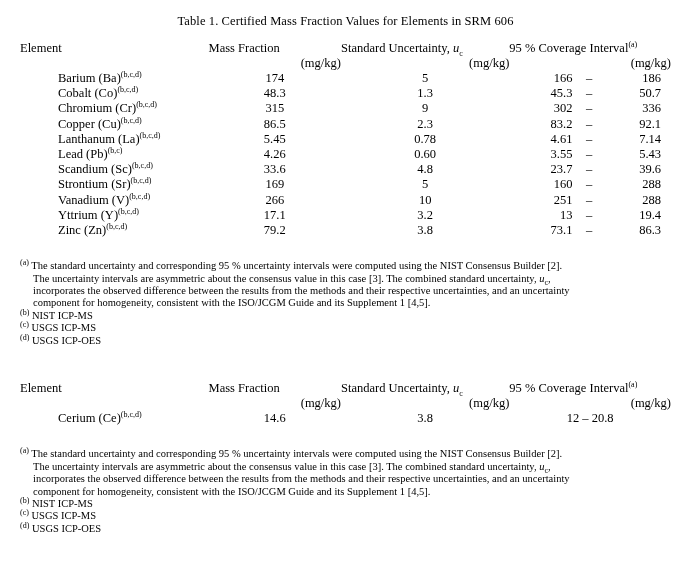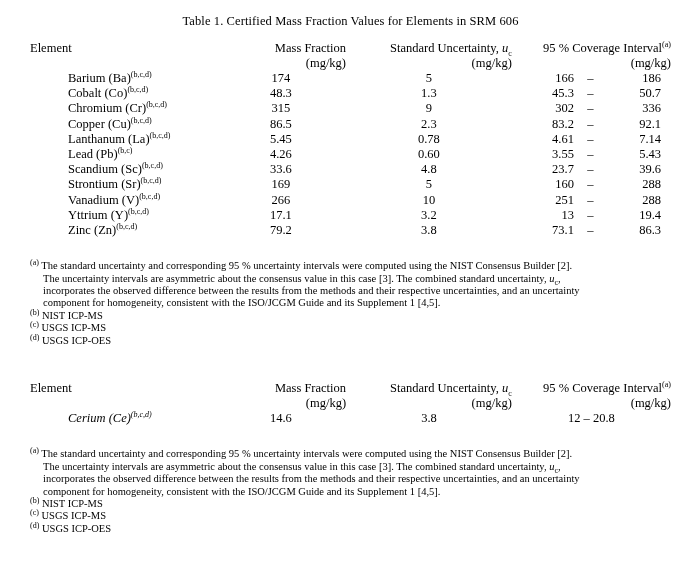--- a/index.html
+++ b/index.html
@@ -13,21 +13,21 @@
     font-family: "Liberation Serif", serif;
     color: #000000;
     font-size: 12px;
     overflow: hidden;
   }
   .page {
     position: relative;
     width: 693px;
     height: 460px;
     box-sizing: border-box;
-    padding: 10px 22px 0 30px;
+    padding: 10px 22px 0 20px;
   }
   .table-title {
     text-align: center;
     font-size: 12.5px;
     margin: 4px 0 12px 0;
     letter-spacing: 0.1px;
   }
   table.data {
     width: 100%;
     border-collapse: collapse;
@@ -39,21 +39,21 @@
     vertical-align: top;
   }
   .col-el { width: 168px; }
   .col-mf { width: 118px; }
   .col-su { width: 150px; }
   .col-lo { width: 58px; }
   .col-dash { width: 26px; }
   .col-hi { width: 60px; }
 
   .hdr td {
-    text-align: right;
+    text-align: left;
     font-size: 12.5px;
     padding-bottom: 1px;
   }
   .hdr .left { text-align: left; }
   .hdr-units td {
     text-align: right;
     font-size: 12.5px;
     padding-bottom: 8px;
   }
   .rowcell {
@@ -95,21 +95,21 @@
     padding-left: 13px;
   }
   .spacer {
     height: 34px;
   }
   .t2-title {
     text-align: center;
     font-size: 12.5px;
     margin: 0 0 14px 0;
   }
-  .t2 .rowcell.el { padding-left: 38px; font-style: italic; }
+  .t2 .rowcell.el { padding-left: 38px; }
   .t2-ci { text-align: center; }
   i { font-style: italic; }
 </style>
 </head>
 <body>
 
 <div class="page">
 
   <div class="table-title">Table 1.  Certified Mass Fraction Values for Elements in SRM 606</div>
 

